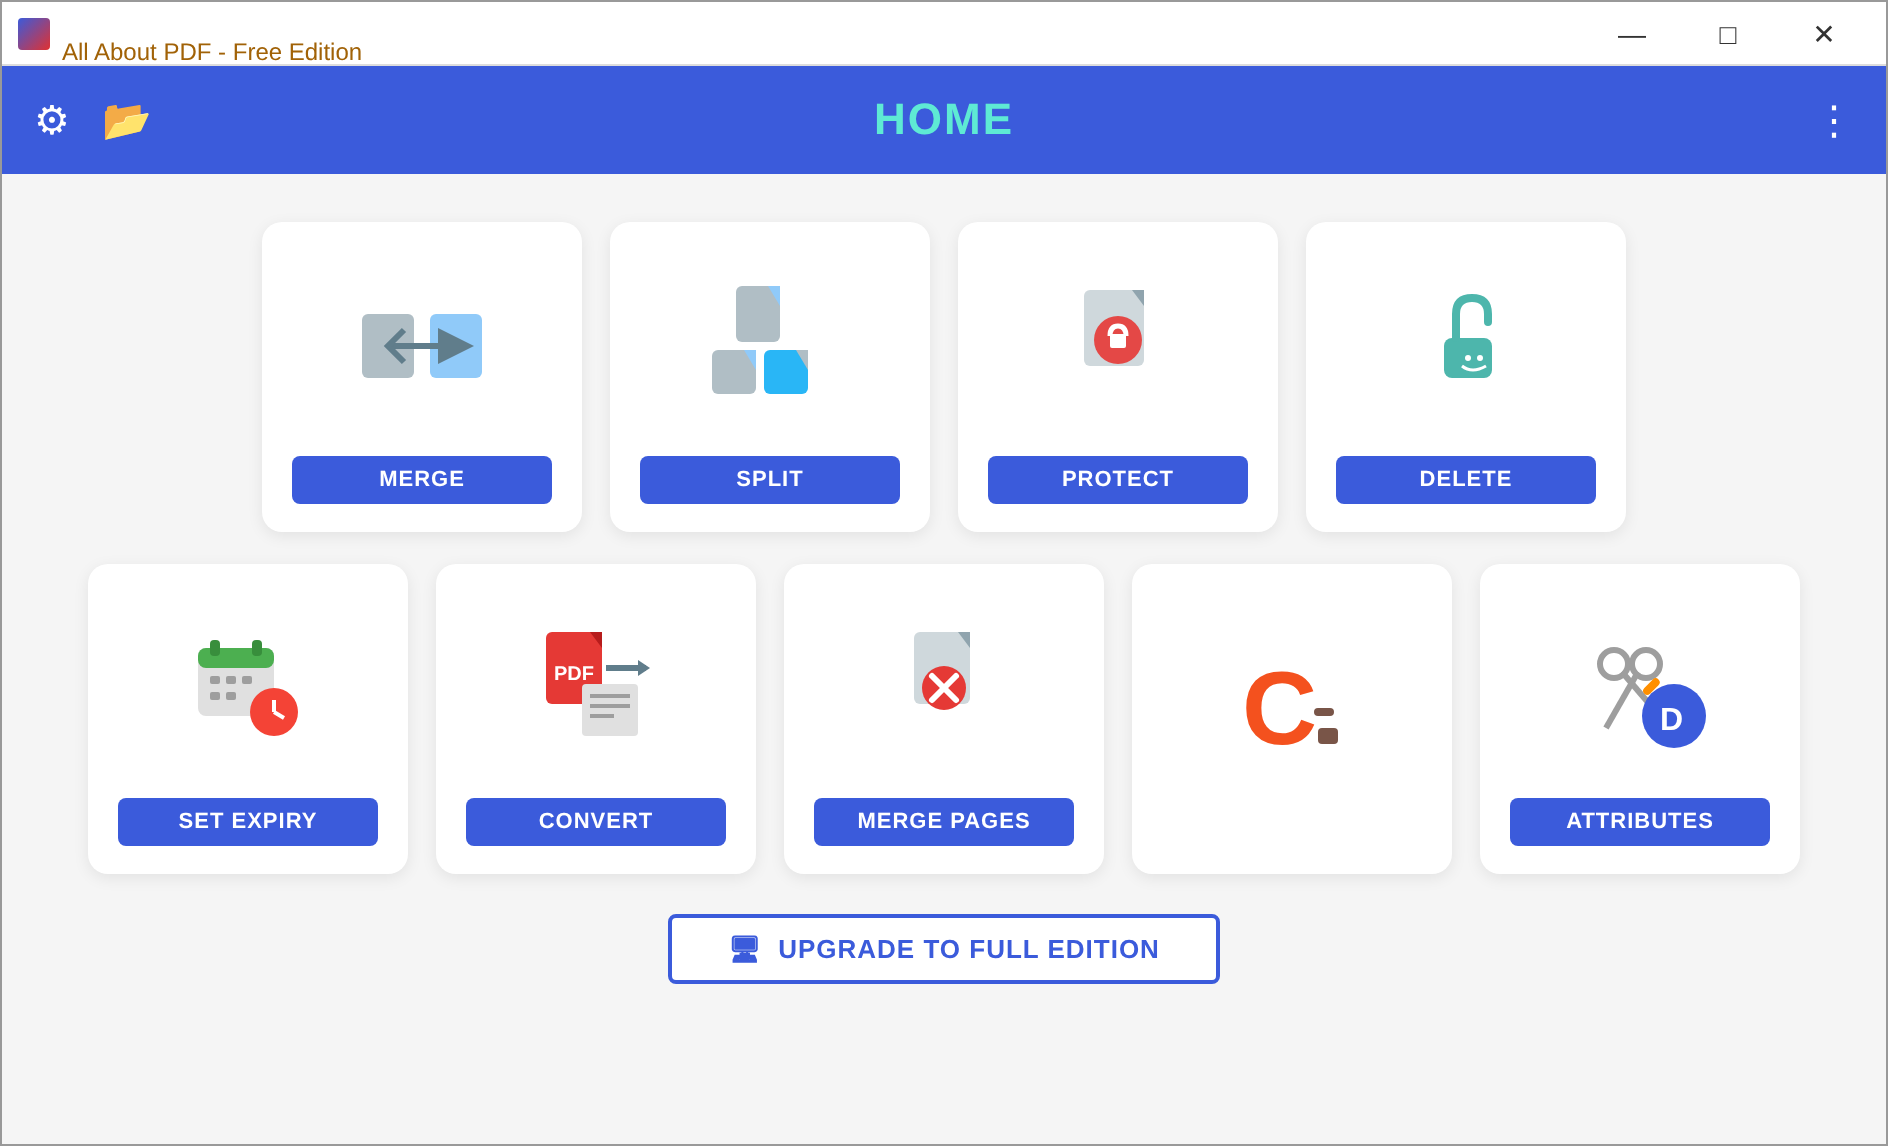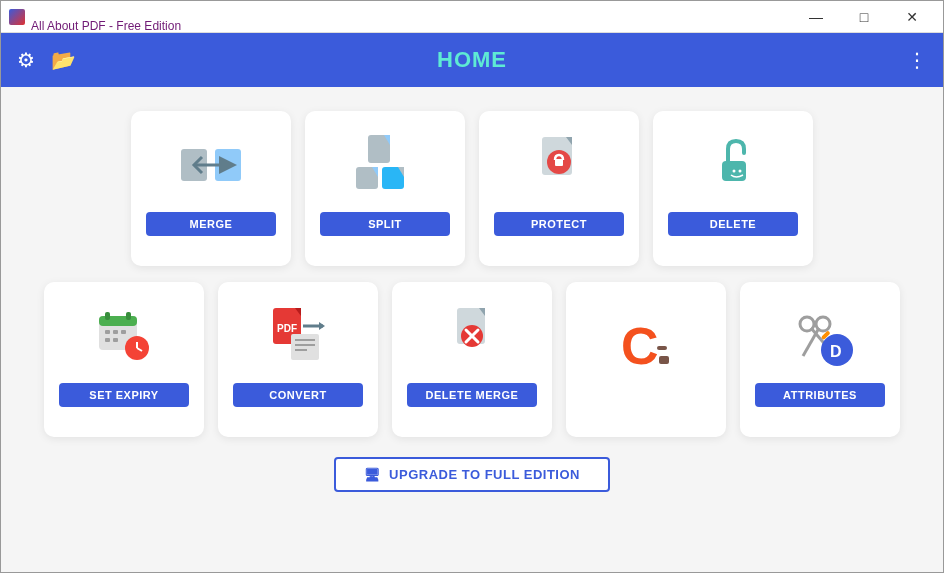--- a/index.html
+++ b/index.html
@@ -22,21 +22,21 @@
     .title-bar-icon {
       width: 16px;
       height: 16px;
       margin-right: 6px;
       background: linear-gradient(135deg, #3b5bdb, #e03131);
       border-radius: 2px;
       display: flex; align-items: center; justify-content: center;
     }
     .title-bar-title {
       font-size: 12px;
-      color: #701a75;
+      color: #a16207;
       flex: 1;
       margin-top: 19px;
     }
     .title-bar-controls {
       display: flex;
       gap: 2px;
     }
     .title-bar-btn {
       width: 46px;
       height: 32px;
@@ -102,21 +102,21 @@
     .card {
       background: #fff;
       border-radius: 10px;
       box-shadow: 0 2px 8px rgba(0,0,0,0.08);
       width: 160px;
       height: 155px;
       display: flex;
       flex-direction: column;
       align-items: center;
       justify-content: flex-end;
-      padding-bottom: 30px;
+      padding-bottom: 14px;
       cursor: pointer;
       overflow: hidden;
     }
 
     .card-icon {
       flex: 1;
       display: flex;
       align-items: center;
       justify-content: center;
       width: 100%;
@@ -298,21 +298,21 @@
     <div class="card">
       <div class="card-icon">
         <svg width="70" height="70" viewBox="0 0 70 70">
           <rect x="20" y="10" width="28" height="36" rx="3" fill="#cfd8dc"></rect>
           <polygon points="42,10 48,10 48,18" fill="#90a4ae"></polygon>
           <circle cx="35" cy="38" r="11" fill="#e53935"></circle>
           <line x1="29" y1="32" x2="41" y2="44" stroke="#fff" stroke-width="3" stroke-linecap="round"></line>
           <line x1="41" y1="32" x2="29" y2="44" stroke="#fff" stroke-width="3" stroke-linecap="round"></line>
         </svg>
       </div>
-      <button class="card-btn">DELETE MERGE</button>
+      <button class="card-btn">MERGE PAGES</button>
     </div>
 
     <div class="card">
       <div class="card-icon">
         <svg width="70" height="70" viewBox="0 0 70 70">
 
           <text x="10" y="54" font-size="52" fill="#f4511e" font-weight="900" font-family="Arial">C</text>
           <rect x="46" y="36" width="10" height="4" rx="2" fill="#795548"></rect>
           <rect x="48" y="46" width="10" height="8" rx="2" fill="#795548"></rect>
         </svg>

